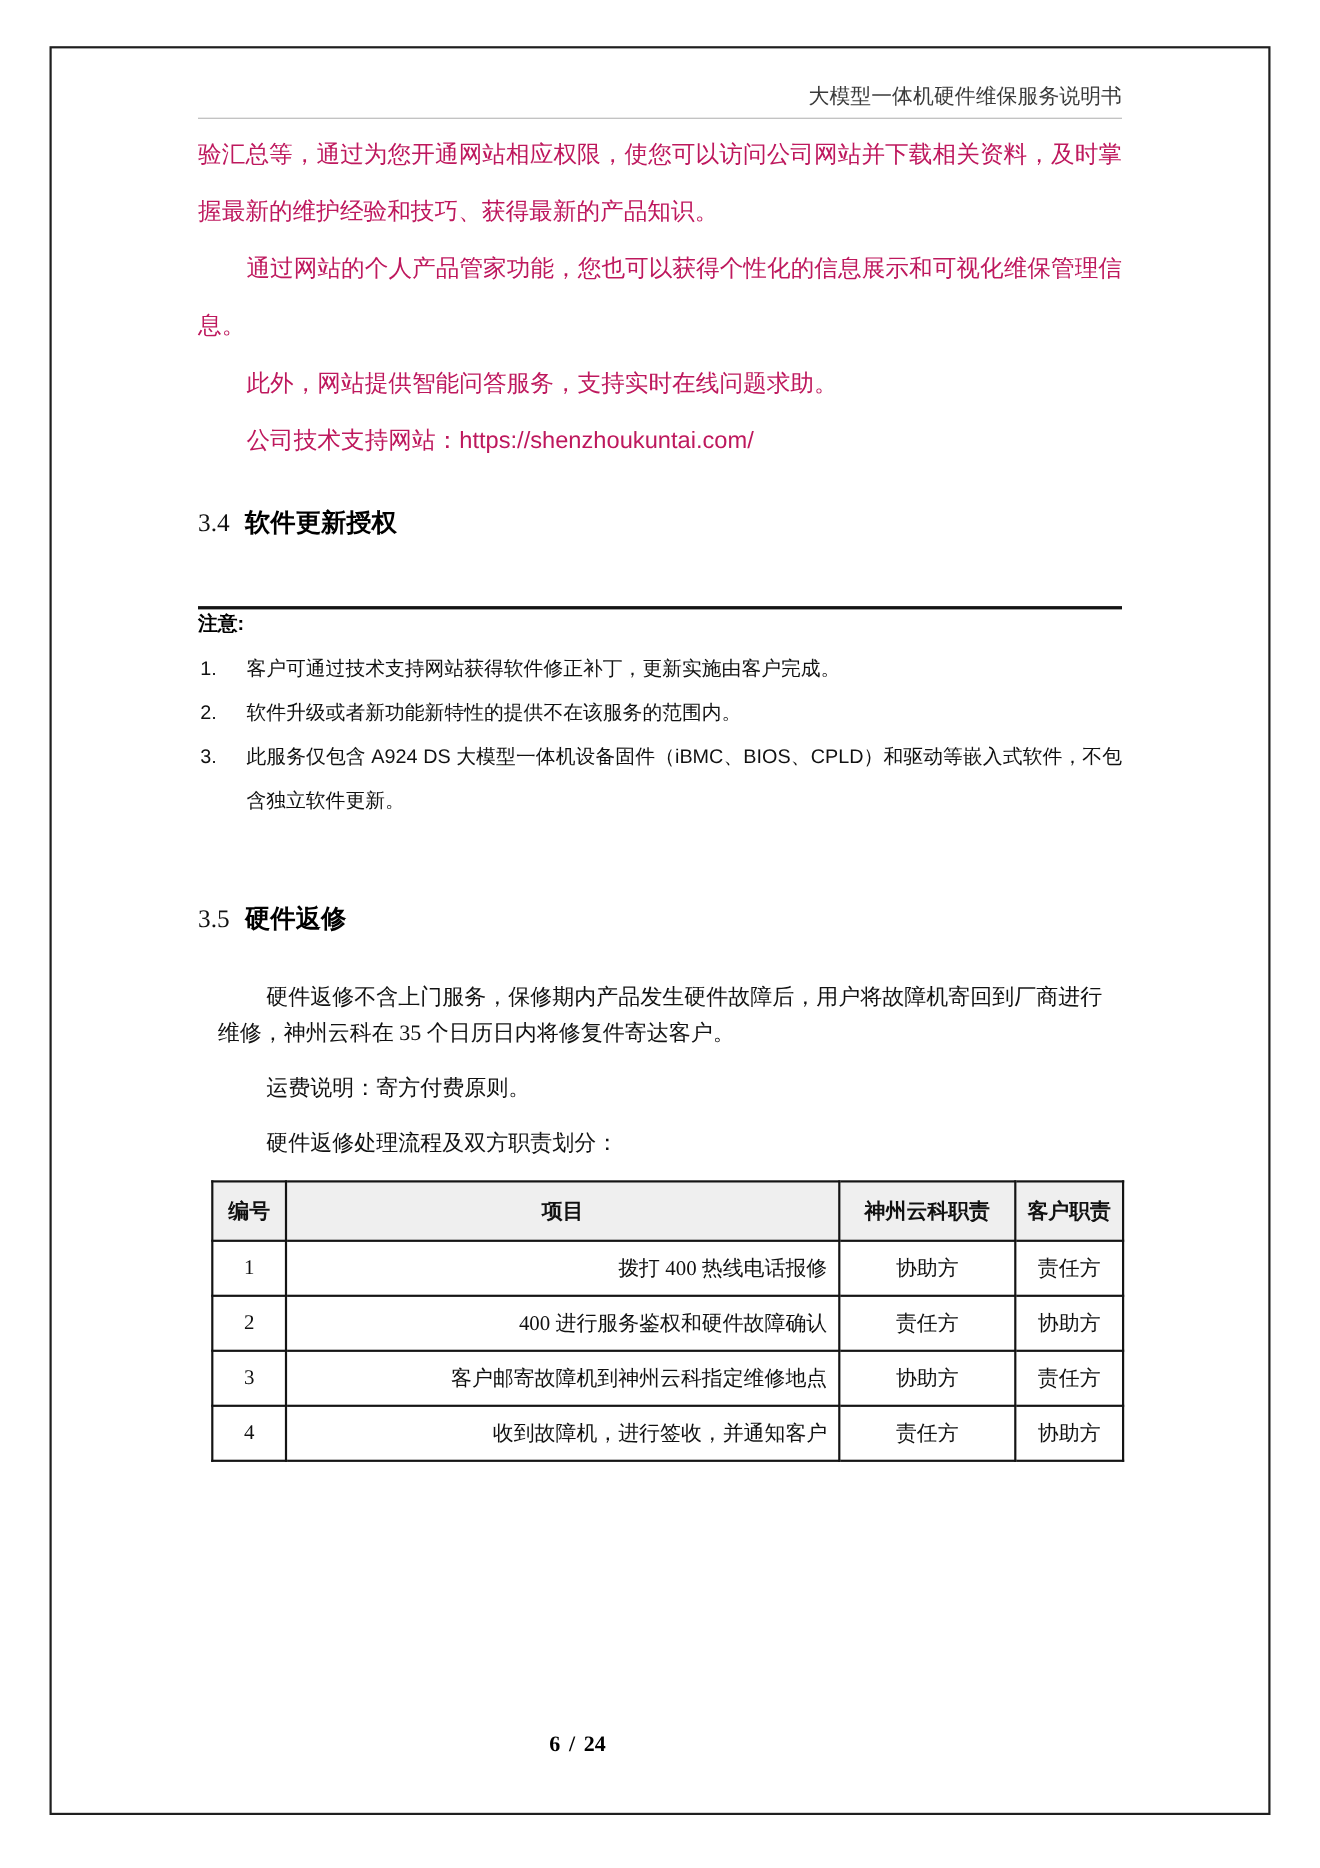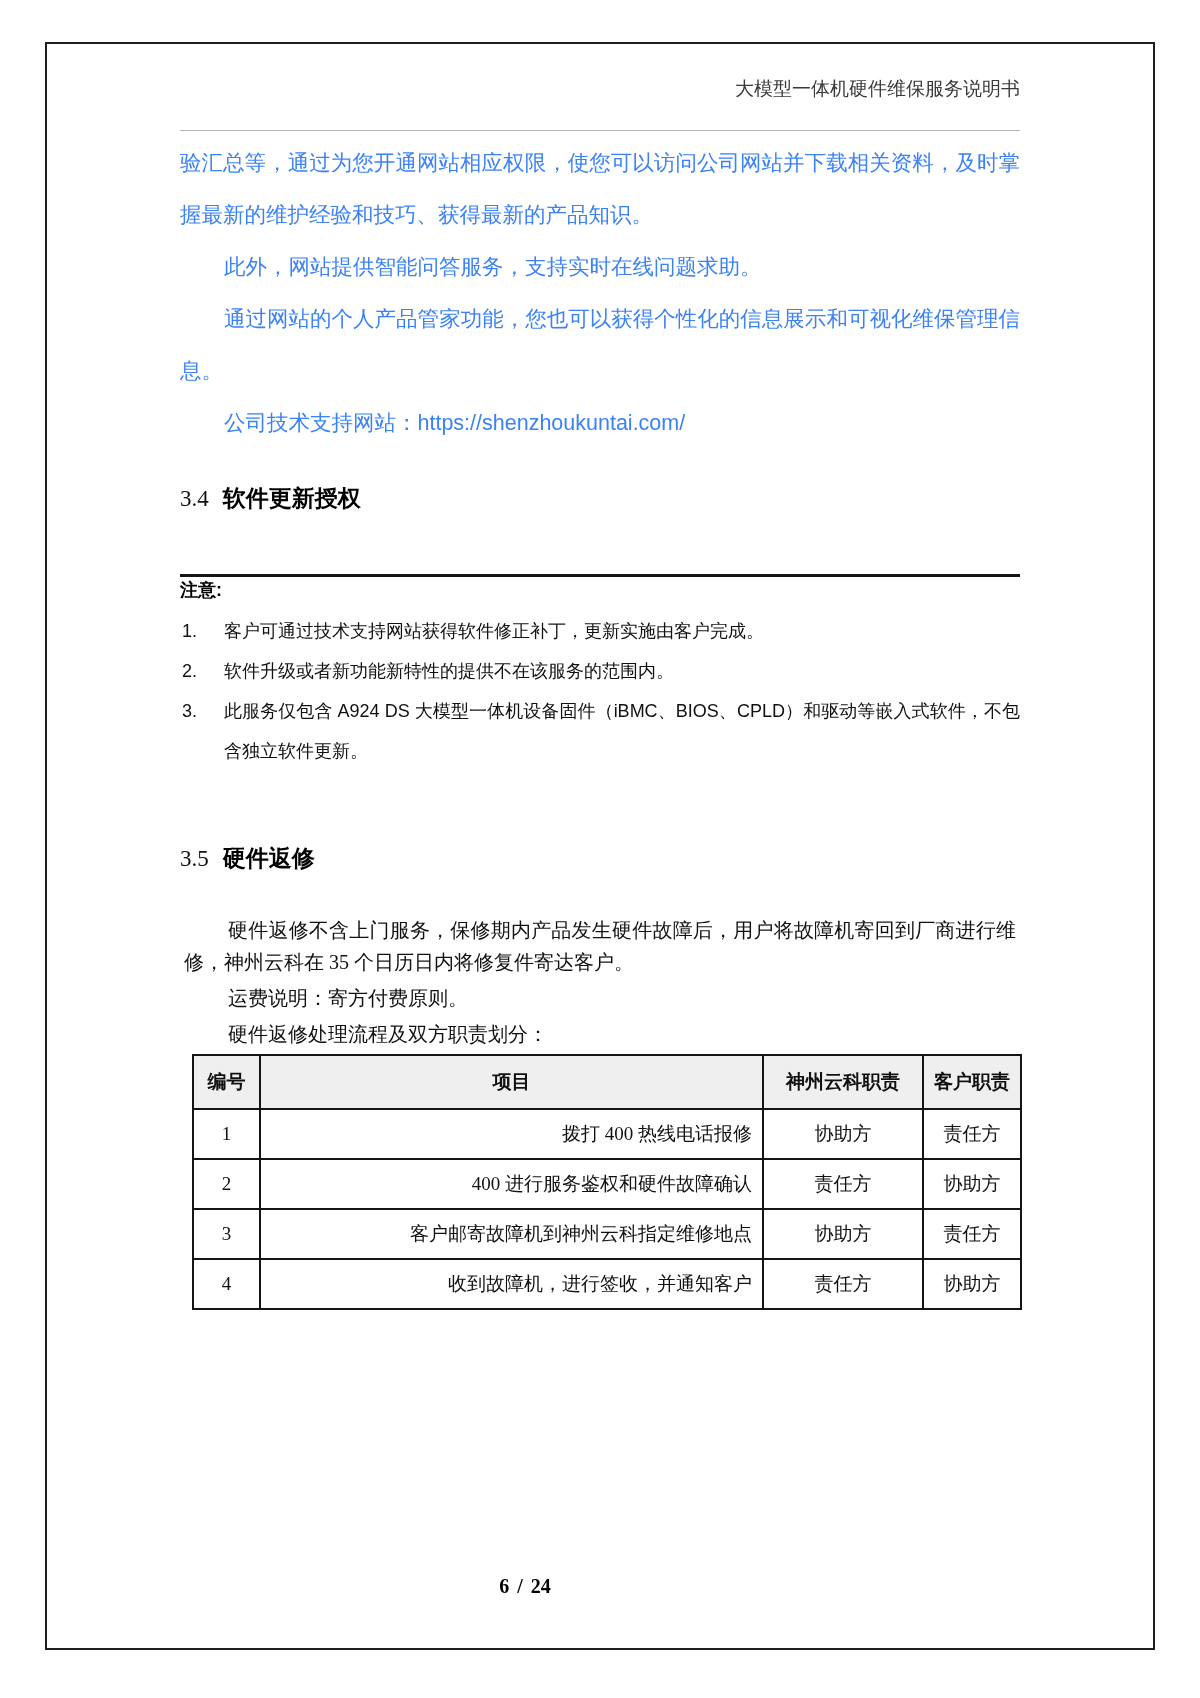--- a/index.html
+++ b/index.html
@@ -19,29 +19,29 @@
   }
   #content{
     position:absolute;left:180px;top:75px;width:840px;
   }
   
   .doc-header{
     text-align:right;
     font-family:"Liberation Serif", serif;
     font-size:19px;color:#3a3a3a;
     line-height:28px;
-    padding-bottom:27px;
+    padding-bottom:4px;
     border-bottom:1px solid #b5b5b5;
   }
   
   .p-sans{
     font-family:"Liberation Sans", sans-serif;
     font-size:21.5px;line-height:52px;
     text-align:justify;
-    margin:0;color:#3b82f6;
+    margin:0;color:#be185d;
   }
   .p-sans.first{margin-top:6px;}
   .indent{text-indent:44px;}
   
   .sec-h{
     margin:32px 0 0 0;
     line-height:34px;
     white-space:nowrap;
   }
   .sec-h .num{
@@ -73,21 +73,21 @@
     display:flex;color:#111;
   }
   ol.notes .li-num{
     flex:0 0 44px;padding-left:2px;box-sizing:border-box;
   }
   ol.notes .li-text{flex:1;}
   
   .p-serif{
     font-family:"Liberation Serif", serif;
     font-size:20px;line-height:32px;
-    text-align:justify;margin:4px;color:#111;
+    text-align:justify;margin:18px;color:#111;
   }
   .p-serif.sec-body{margin-top:38px;}
   
   table.resp{
     border-collapse:collapse;
     margin-left:12px;
     width:828px;
     table-layout:fixed;
     font-family:"Liberation Serif", serif;
     font-size:19px;color:#111;border-radius:16px;
@@ -124,22 +124,22 @@
 
 <div class="page-frame"></div>
 
 <div id="content">
 
   <div class="doc-header">
     <span>大模型一体机硬件维保服务说明书</span>
   </div>
 
   <p class="p-sans first">验汇总等，通过为您开通网站相应权限，使您可以访问公司网站并下载相关资料，及时掌握最新的维护经验和技巧、获得最新的产品知识。</p>
+  <p class="p-sans indent">通过网站的个人产品管家功能，您也可以获得个性化的信息展示和可视化维保管理信息。</p>
   <p class="p-sans indent">此外，网站提供智能问答服务，支持实时在线问题求助。</p>
-  <p class="p-sans indent">通过网站的个人产品管家功能，您也可以获得个性化的信息展示和可视化维保管理信息。</p>
   <p class="p-sans indent"><span>公司技术支持网站：</span><span>https://shenzhoukuntai.com/</span></p>
 
   <h2 class="sec-h">
     <span class="num">3.4</span><span class="ttl">软件更新授权</span>
   </h2>
 
 
   <div class="note-rule"></div>
   <div class="note-label">注意:</div>
 

